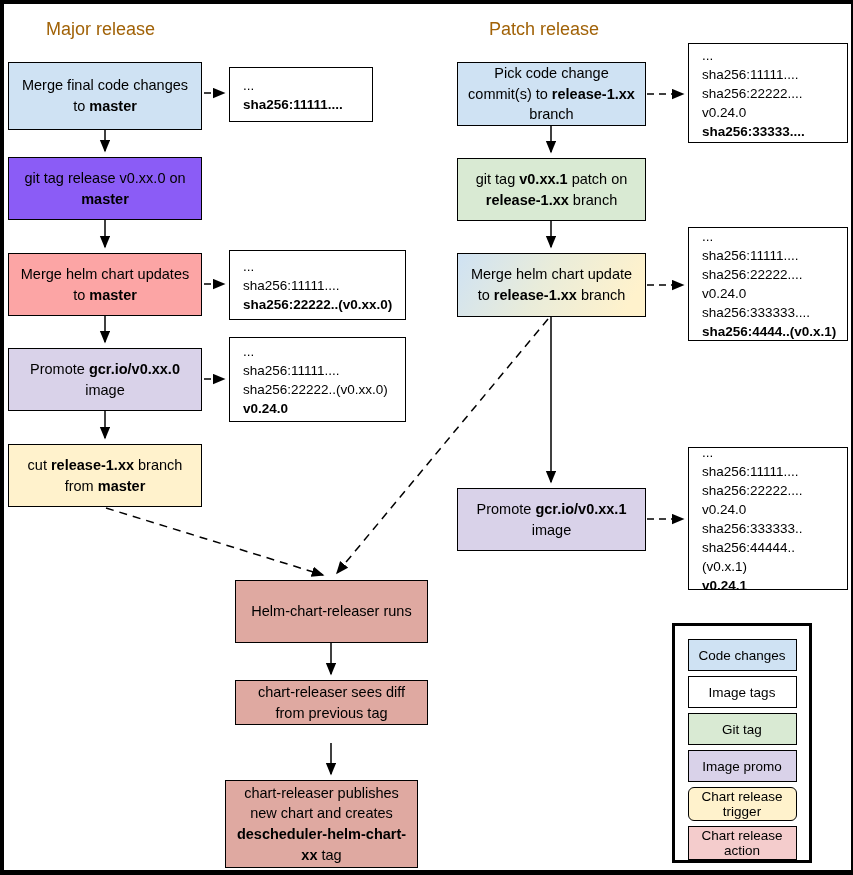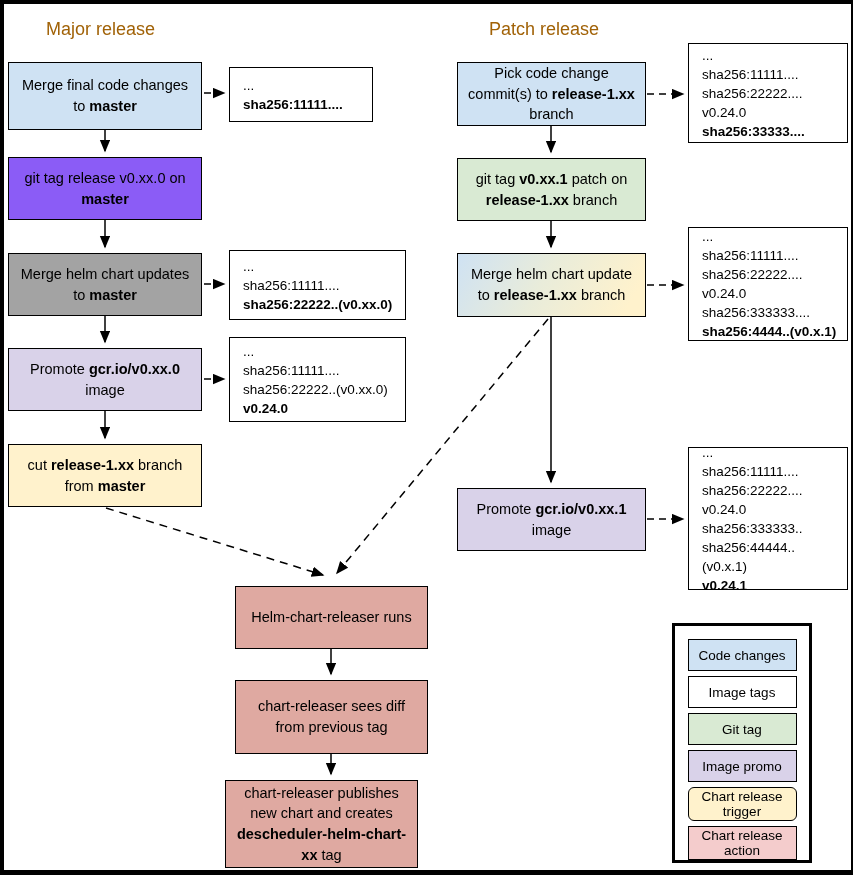--- a/index.html
+++ b/index.html
@@ -31,21 +31,21 @@
   #p1{left:457px;top:62px;width:189px;height:64px;}
   #p2{left:457px;top:158px;width:189px;height:63px;}
   #p3{left:457px;top:253px;width:189px;height:64px;}
   #p4{left:457px;top:488px;width:189px;height:63px;}
 
   #b1{left:688px;top:43px;width:160px;height:100px;}
   #b2{left:688px;top:227px;width:160px;height:114px;}
   #b3{left:688px;top:447px;width:160px;height:143px;}
 
   #r1{left:235px;top:580px;width:193px;height:63px;}
-  #r2{left:235px;top:680px;width:193px;height:74px;}
+  #r2{left:235px;top:680px;width:193px;height:45px;}
   #r3{left:225px;top:780px;width:193px;height:88px;}
 
   #legend{position:absolute;left:672px;top:623px;width:140px;height:240px;border:3px solid #000;
           background:#fff;box-sizing:border-box;display:flex;flex-direction:column;align-items:center;
           gap:5px;padding-top:13px;}
   .legend-item{width:109px;min-height:32px;border:1.5px solid #000;box-sizing:border-box;
           display:flex;align-items:center;justify-content:center;text-align:center;
           font-size:13.5px;line-height:15px;padding:2px 2px;}
 
   svg.wires{position:absolute;left:0;top:0;z-index:2;pointer-events:none;}
@@ -90,21 +90,21 @@
     <line x1="106" y1="508" x2="323" y2="575" stroke="#000" stroke-width="1.5" stroke-dasharray="8,6" marker-end="url(#ah)"></line>
     <line x1="548" y1="319" x2="337" y2="573" stroke="#000" stroke-width="1.5" stroke-dasharray="8,6" marker-end="url(#ah)"></line>
   </svg>
 
   <div class="box" id="m1" style="background: rgb(207, 226, 243);">
       <span><span>Merge final code changes to </span><b>master</b></span>
     </div>
   <div class="box" id="m2" style="background: #8b5cf6;">
       <span><span>git tag release v0.xx.0 on </span><b>master</b></span>
     </div>
-  <div class="box" id="m3" style="background: #a3a3a3;">
+  <div class="box" id="m3" style="background: #fca5a5;">
       <span><span>Merge helm chart updates to </span><b>master</b></span>
     </div>
   <div class="box" id="m4" style="background: rgb(217, 210, 233);">
       <span><span>Promote </span><b>gcr.io/v0.xx.0</b><span> image</span></span>
     </div>
   <div class="box" id="m5" style="background: rgb(255, 242, 204);">
       <span><span>cut </span><b>release-1.xx</b><span> branch from </span><b>master</b></span>
     </div>
 
   <div class="note" id="a1">
@@ -154,21 +154,21 @@
   <div class="note" id="b3">
       <div>...</div>
       <div>sha256:11111....</div>
       <div>sha256:22222....</div>
       <div>v0.24.0</div>
       <div>sha256:333333..</div>
       <div>sha256:44444..(v0.x.1)</div>
       <div style="font-weight: bold;">v0.24.1</div>
     </div>
 
-  <div class="box" id="r1" style="background: rgb(223, 169, 161); margin-top: 6px;">
+  <div class="box" id="r1" style="background: rgb(223, 169, 161);">
       <span><span>Helm-chart-releaser runs</span></span>
     </div>
   <div class="box" id="r2" style="background: rgb(223, 169, 161);">
       <span><span>chart-releaser sees diff from previous tag</span></span>
     </div>
   <div class="box" id="r3" style="background: rgb(223, 169, 161);">
       <span><span>chart-releaser publishes new chart and creates </span><b>descheduler-helm-chart-xx</b><span> tag</span></span>
     </div>
 
   <div id="legend">

